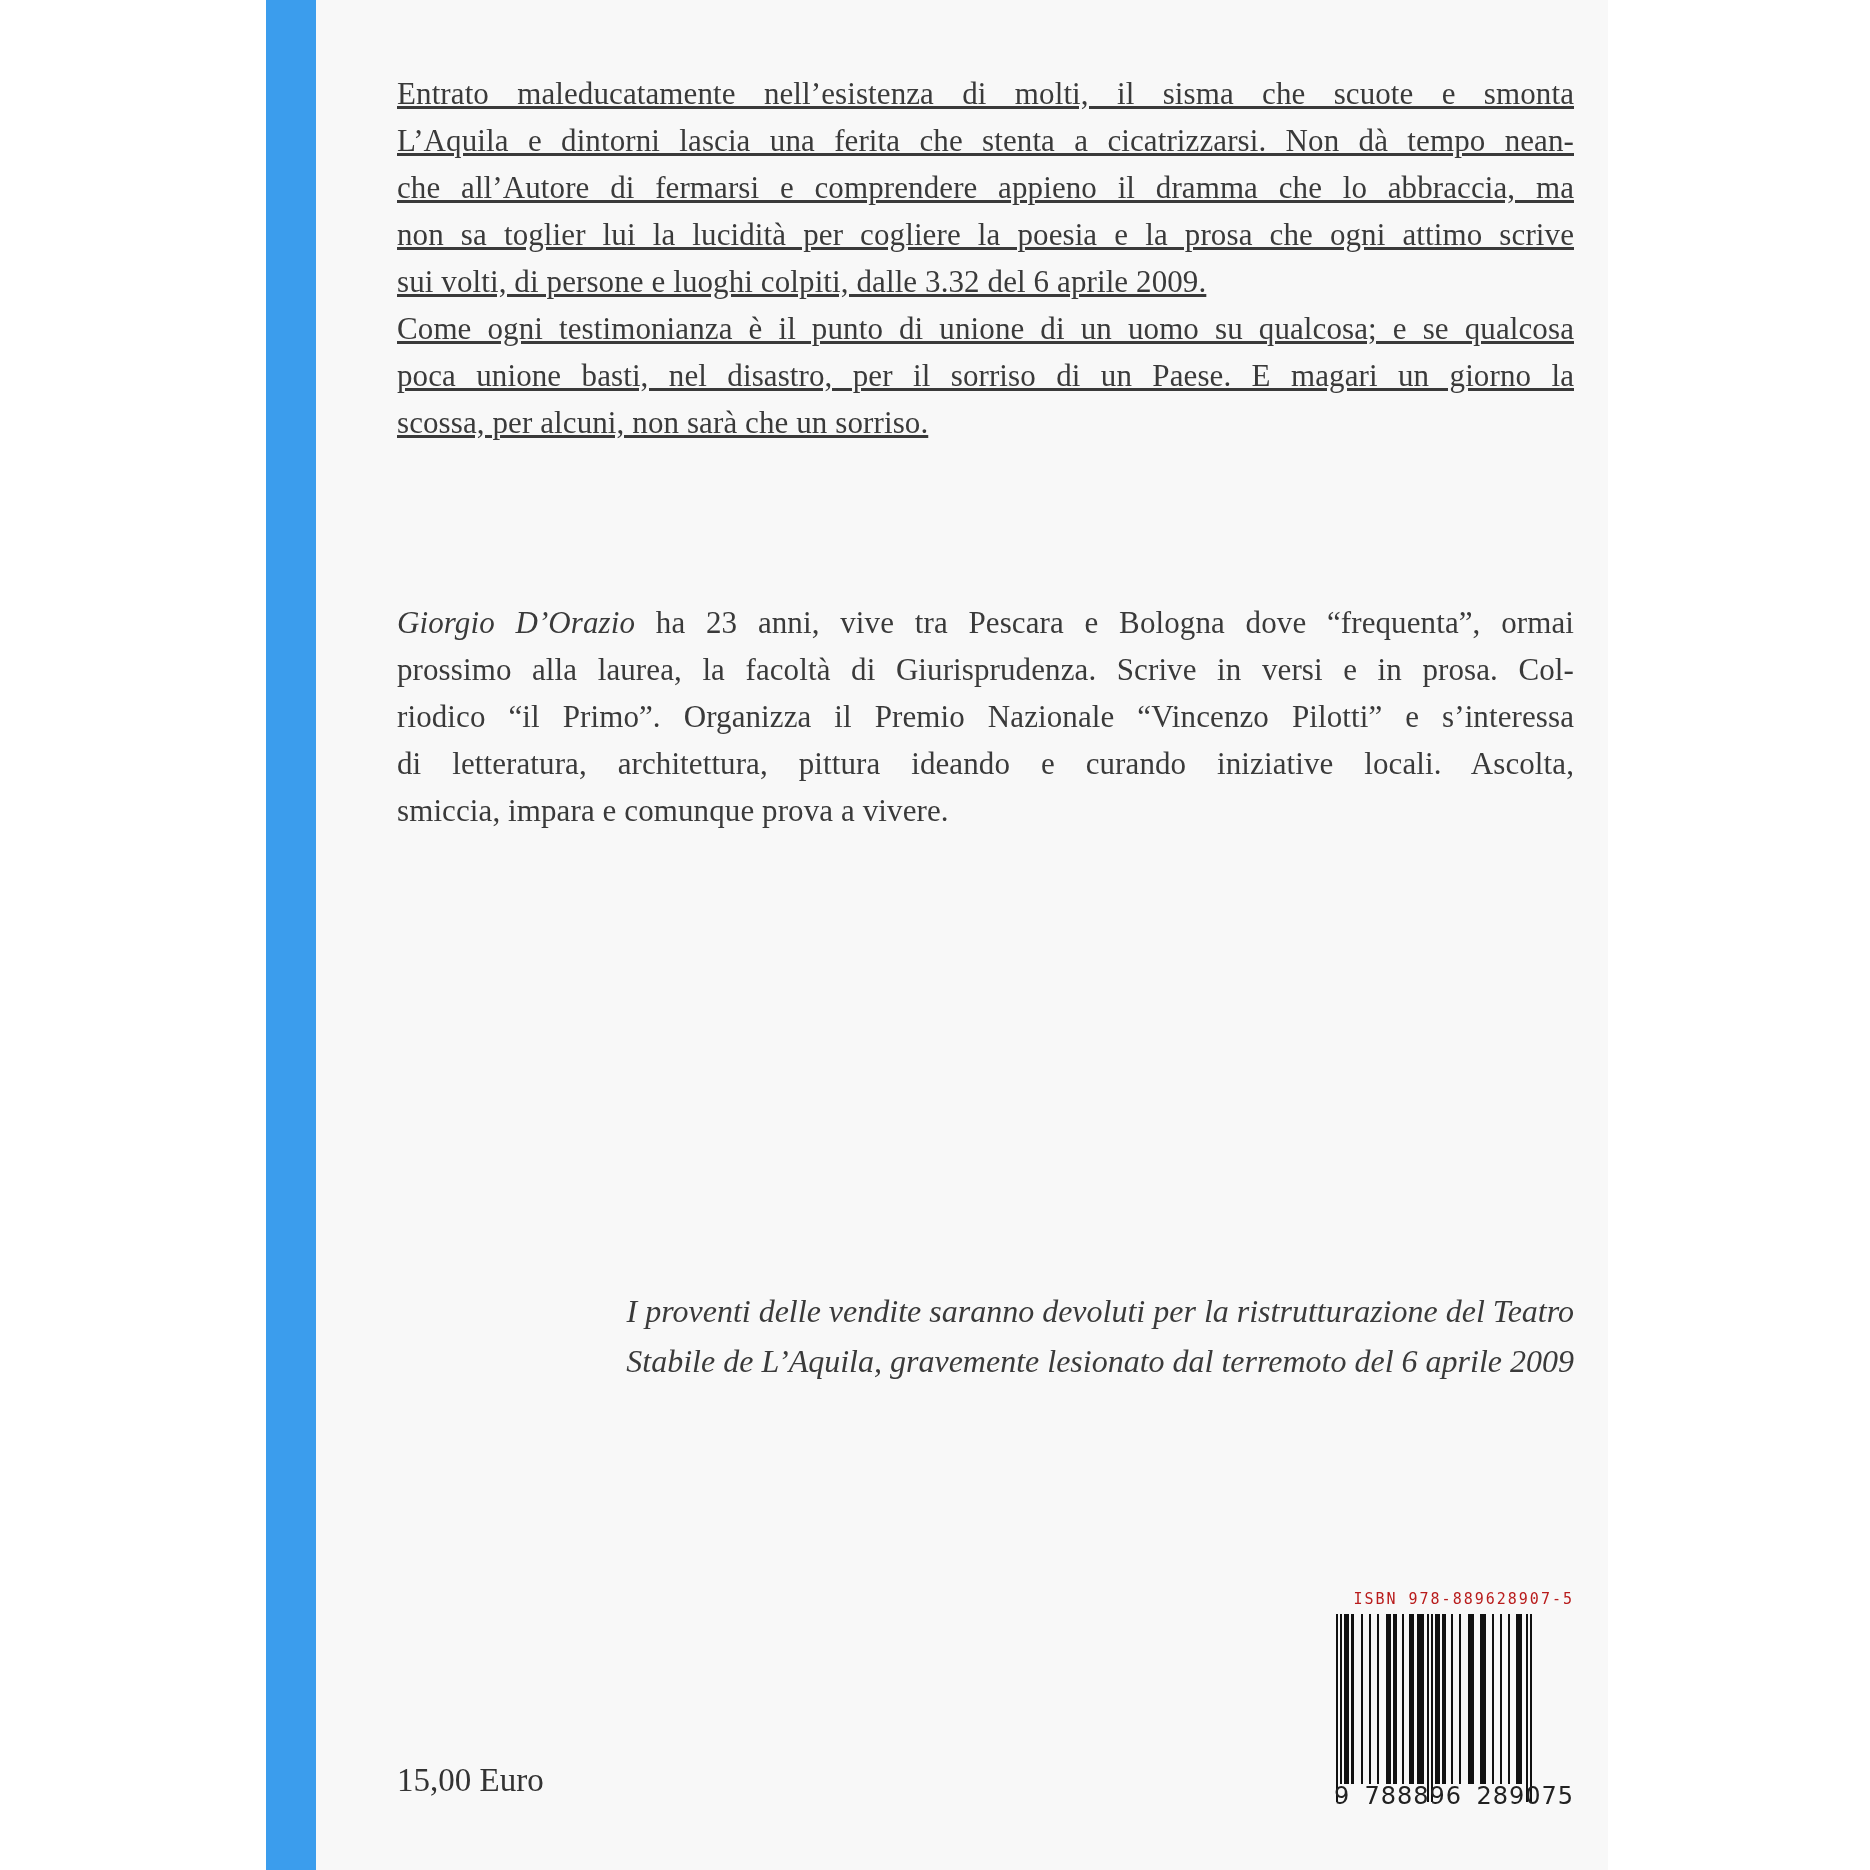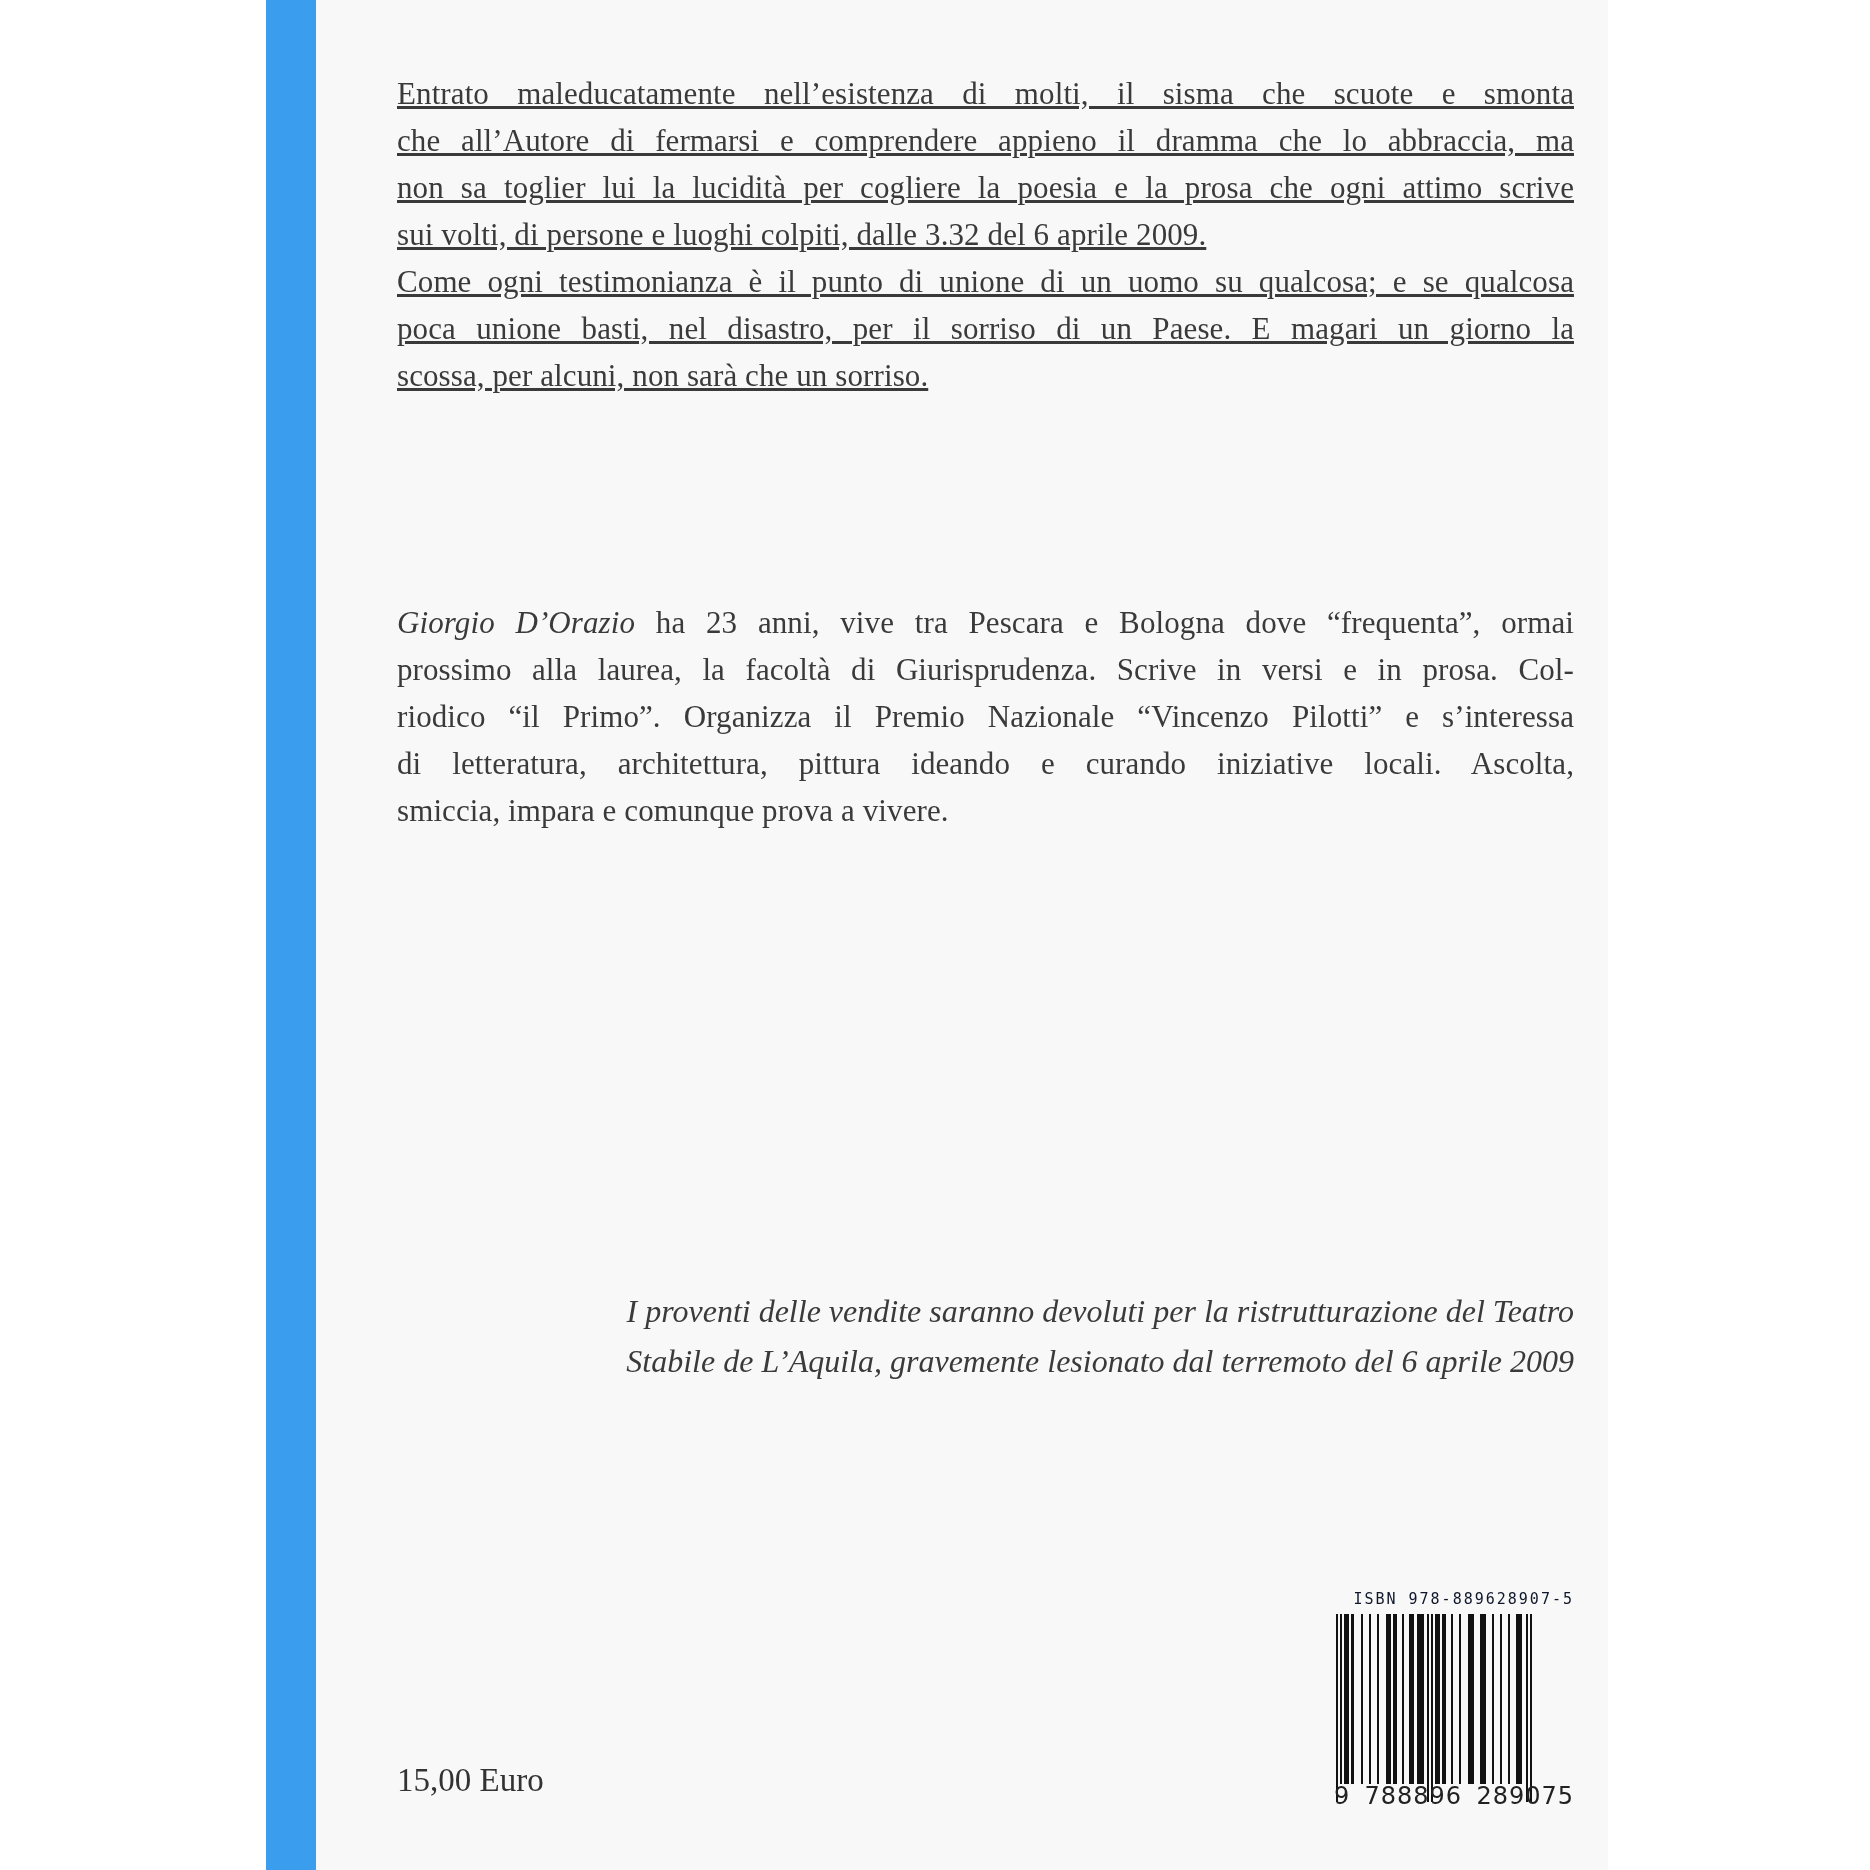--- a/index.html
+++ b/index.html
@@ -34,21 +34,21 @@
     position: absolute; left: 150px; width: 1158px; top: 1286px;
     font-size: 32px; line-height: 50px; font-style: italic;
     text-align: right;
   }
   .note .line { display: block; white-space: nowrap; }
   .isbn-block {
     position: absolute; left: 1068px; top: 1590px; width: 240px;
   }
   .isbn-label {
     font-family: "DejaVu Sans Mono", monospace;
-    font-size: 15px; letter-spacing: 2px; color: #0f172a;
+    font-size: 15px; letter-spacing: 2px; color: #b91c1c;
     text-align: right; margin-bottom: 6px;
   }
   .barcode { position: relative; height: 210px; }
   .bars { position: absolute; left: 0; top: 0; height: 170px; width: 240px; display: flex; align-items: stretch; }
   .bars span { background: #111; height: 100%; }
   .bars span.gap { background: transparent; }
   .bars span.guard { height: 188px; }
   .digits {
     position: absolute; left: 0; top: 168px; width: 240px;
     font-family: "DejaVu Sans", sans-serif;
@@ -61,20 +61,21 @@
   }
 </style>
 </head>
 <body>
 
 <div class="page">
   <div class="spine"></div>
 
   <div class="textblock intro">
     <span class="line">Entrato maleducatamente nell’esistenza di molti, il sisma che scuote e smonta</span>
+    <span class="line">L’Aquila e dintorni lascia una ferita che stenta a cicatrizzarsi. Non dà tempo nean-</span>
     <span class="line">che all’Autore di fermarsi e comprendere appieno il dramma che lo abbraccia, ma</span>
     <span class="line">non sa toglier lui la lucidità per cogliere la poesia e la prosa che ogni attimo scrive</span>
     <span class="line last">sui volti, di persone e luoghi colpiti, dalle 3.32 del 6 aprile 2009.</span>
     <span class="line">Come ogni testimonianza è il punto di unione di un uomo su qualcosa; e se qualcosa</span>
     <span class="line">poca unione basti, nel disastro, per il sorriso di un Paese. E magari un giorno la</span>
     <span class="line last">scossa, per alcuni, non sarà che un sorriso.</span>
   </div>
 
   <div class="textblock bio">
     <span class="line"><i>Giorgio D’Orazio</i><span> ha 23 anni, vive tra Pescara e Bologna dove “frequenta”, ormai</span></span>

